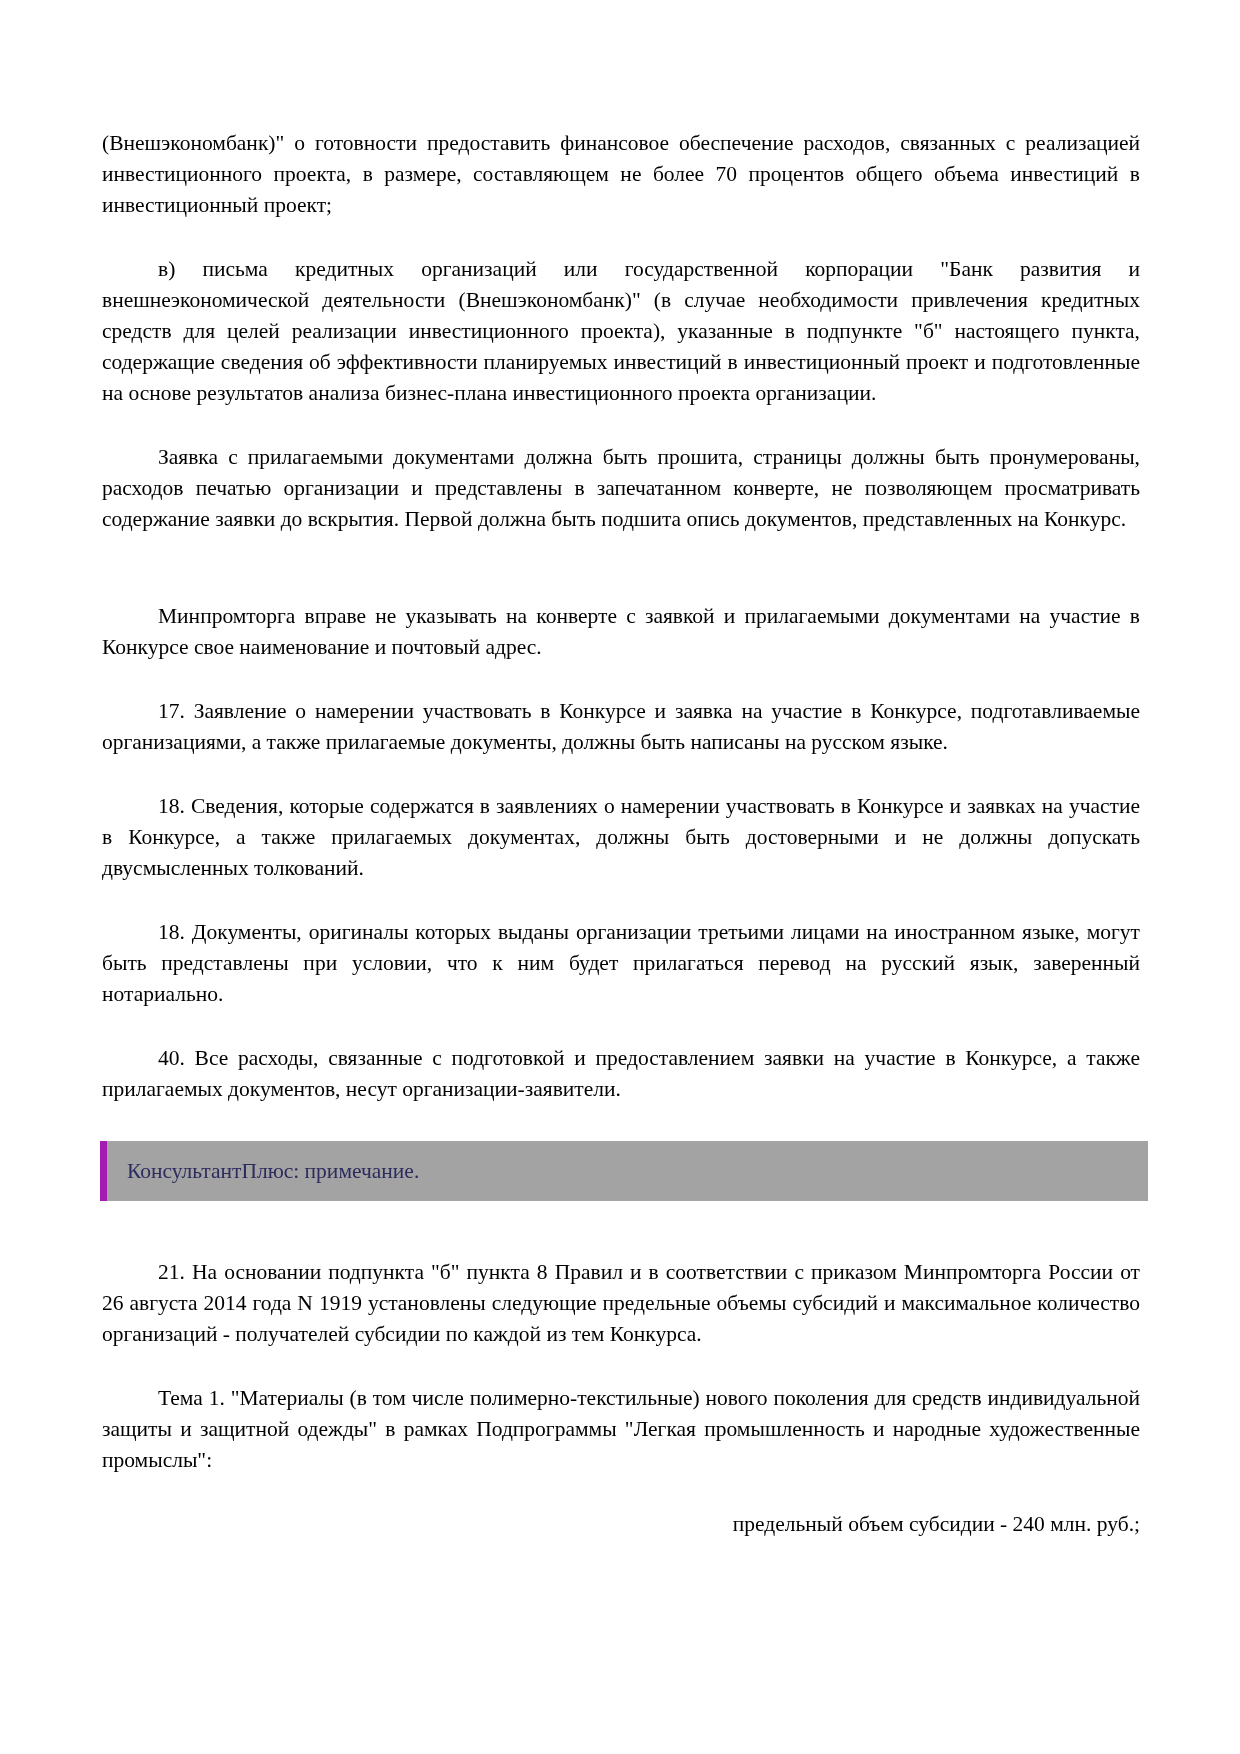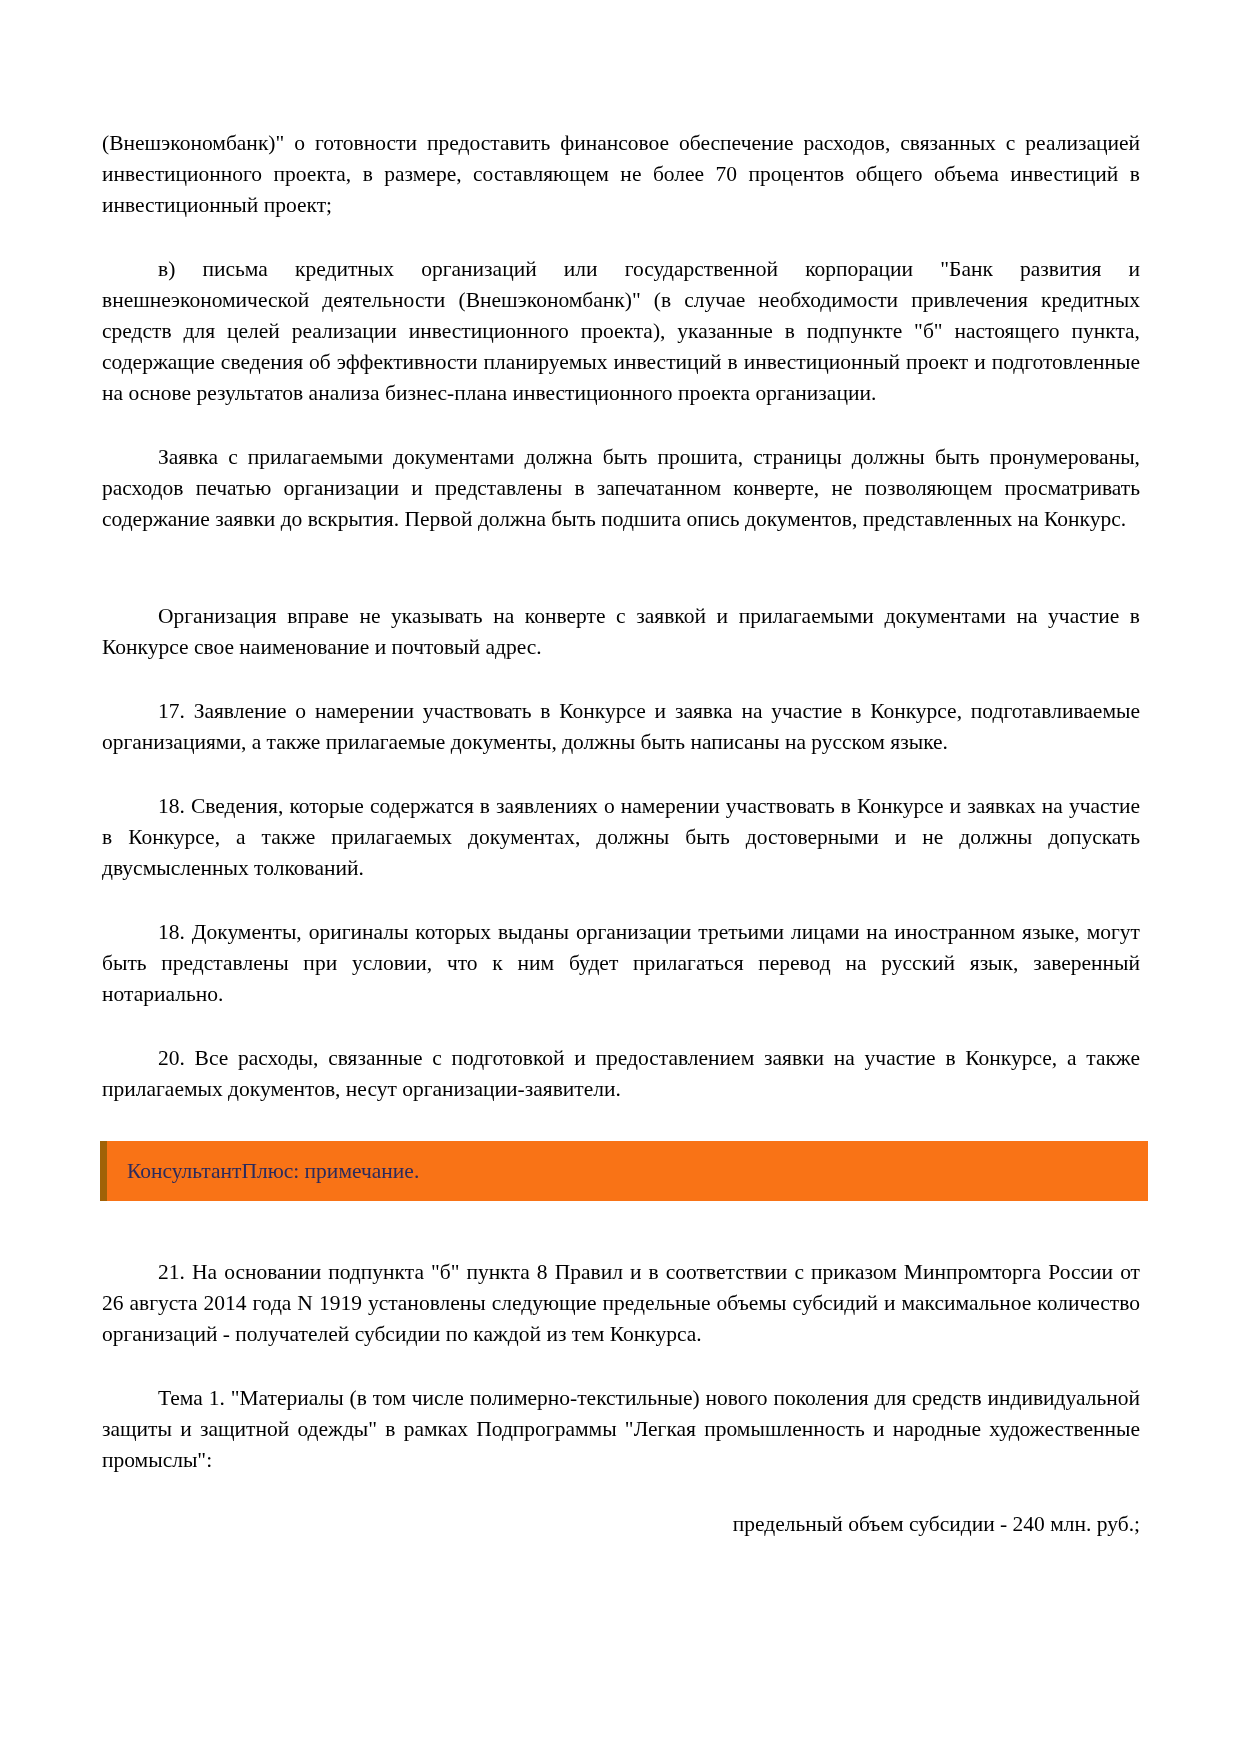--- a/index.html
+++ b/index.html
@@ -44,22 +44,22 @@
 
   p.para.flush {
     text-align: right;
   }
   .gap-md { height: 33px; }
   .gap-note-top { height: 36px; }
   .gap-note-bottom { height: 56px; }
 
   
   .note-box {
-    background: #f97316;
-    border-left: 7px solid #a16207;
+    background: #a3a3a3;
+    border-left: 7px solid #a21caf;
     padding: 14px 18px 14px 20px;
     box-sizing: border-box;
     width: 1048px;
     margin-left: -2px;
   }
 
   .note-line {
     font-family: "Liberation Serif", "DejaVu Serif", serif;
     font-size: 21.5px;
     line-height: 32px;
@@ -84,37 +84,37 @@
 
     <div class="gap-md"></div>
 
     <p class="para">Заявка с прилагаемыми документами должна быть прошита, страницы должны быть пронумерованы, расходов печатью организации и представлены в запечатанном конверте, не позволяющем просматривать содержание заявки до вскрытия. Первой должна быть подшита опись документов, представленных на Конкурс.</p>
 
     <div class="gap-md"></div>
 
 
     <div class="gap-md"></div>
 
-    <p class="para">Организация вправе не указывать на конверте с заявкой и прилагаемыми документами на участие в Конкурсе свое наименование и почтовый адрес.</p>
+    <p class="para">Минпромторга вправе не указывать на конверте с заявкой и прилагаемыми документами на участие в Конкурсе свое наименование и почтовый адрес.</p>
 
     <div class="gap-md"></div>
 
     <p class="para">17. Заявление о намерении участвовать в Конкурсе и заявка на участие в Конкурсе, подготавливаемые организациями, а также прилагаемые документы, должны быть написаны на русском языке.</p>
 
     <div class="gap-md"></div>
 
     <p class="para">18. Сведения, которые содержатся в заявлениях о намерении участвовать в Конкурсе и заявках на участие в Конкурсе, а также прилагаемых документах, должны быть достоверными и не должны допускать двусмысленных толкований.</p>
 
     <div class="gap-md"></div>
 
     <p class="para">18. Документы, оригиналы которых выданы организации третьими лицами на иностранном языке, могут быть представлены при условии, что к ним будет прилагаться перевод на русский язык, заверенный нотариально.</p>
 
     <div class="gap-md"></div>
 
-    <p class="para">20. Все расходы, связанные с подготовкой и предоставлением заявки на участие в Конкурсе, а также прилагаемых документов, несут организации-заявители.</p>
+    <p class="para">40. Все расходы, связанные с подготовкой и предоставлением заявки на участие в Конкурсе, а также прилагаемых документов, несут организации-заявители.</p>
 
     <div class="gap-note-top"></div>
 
     <div class="note-box">
       <p class="note-line">КонсультантПлюс: примечание.</p>
     </div>
 
     <div class="gap-note-bottom"></div>
 
     <p class="para">21. На основании подпункта "б" пункта 8 Правил и в соответствии с приказом Минпромторга России от 26 августа 2014 года N 1919 установлены следующие предельные объемы субсидий и максимальное количество организаций - получателей субсидии по каждой из тем Конкурса.</p>

